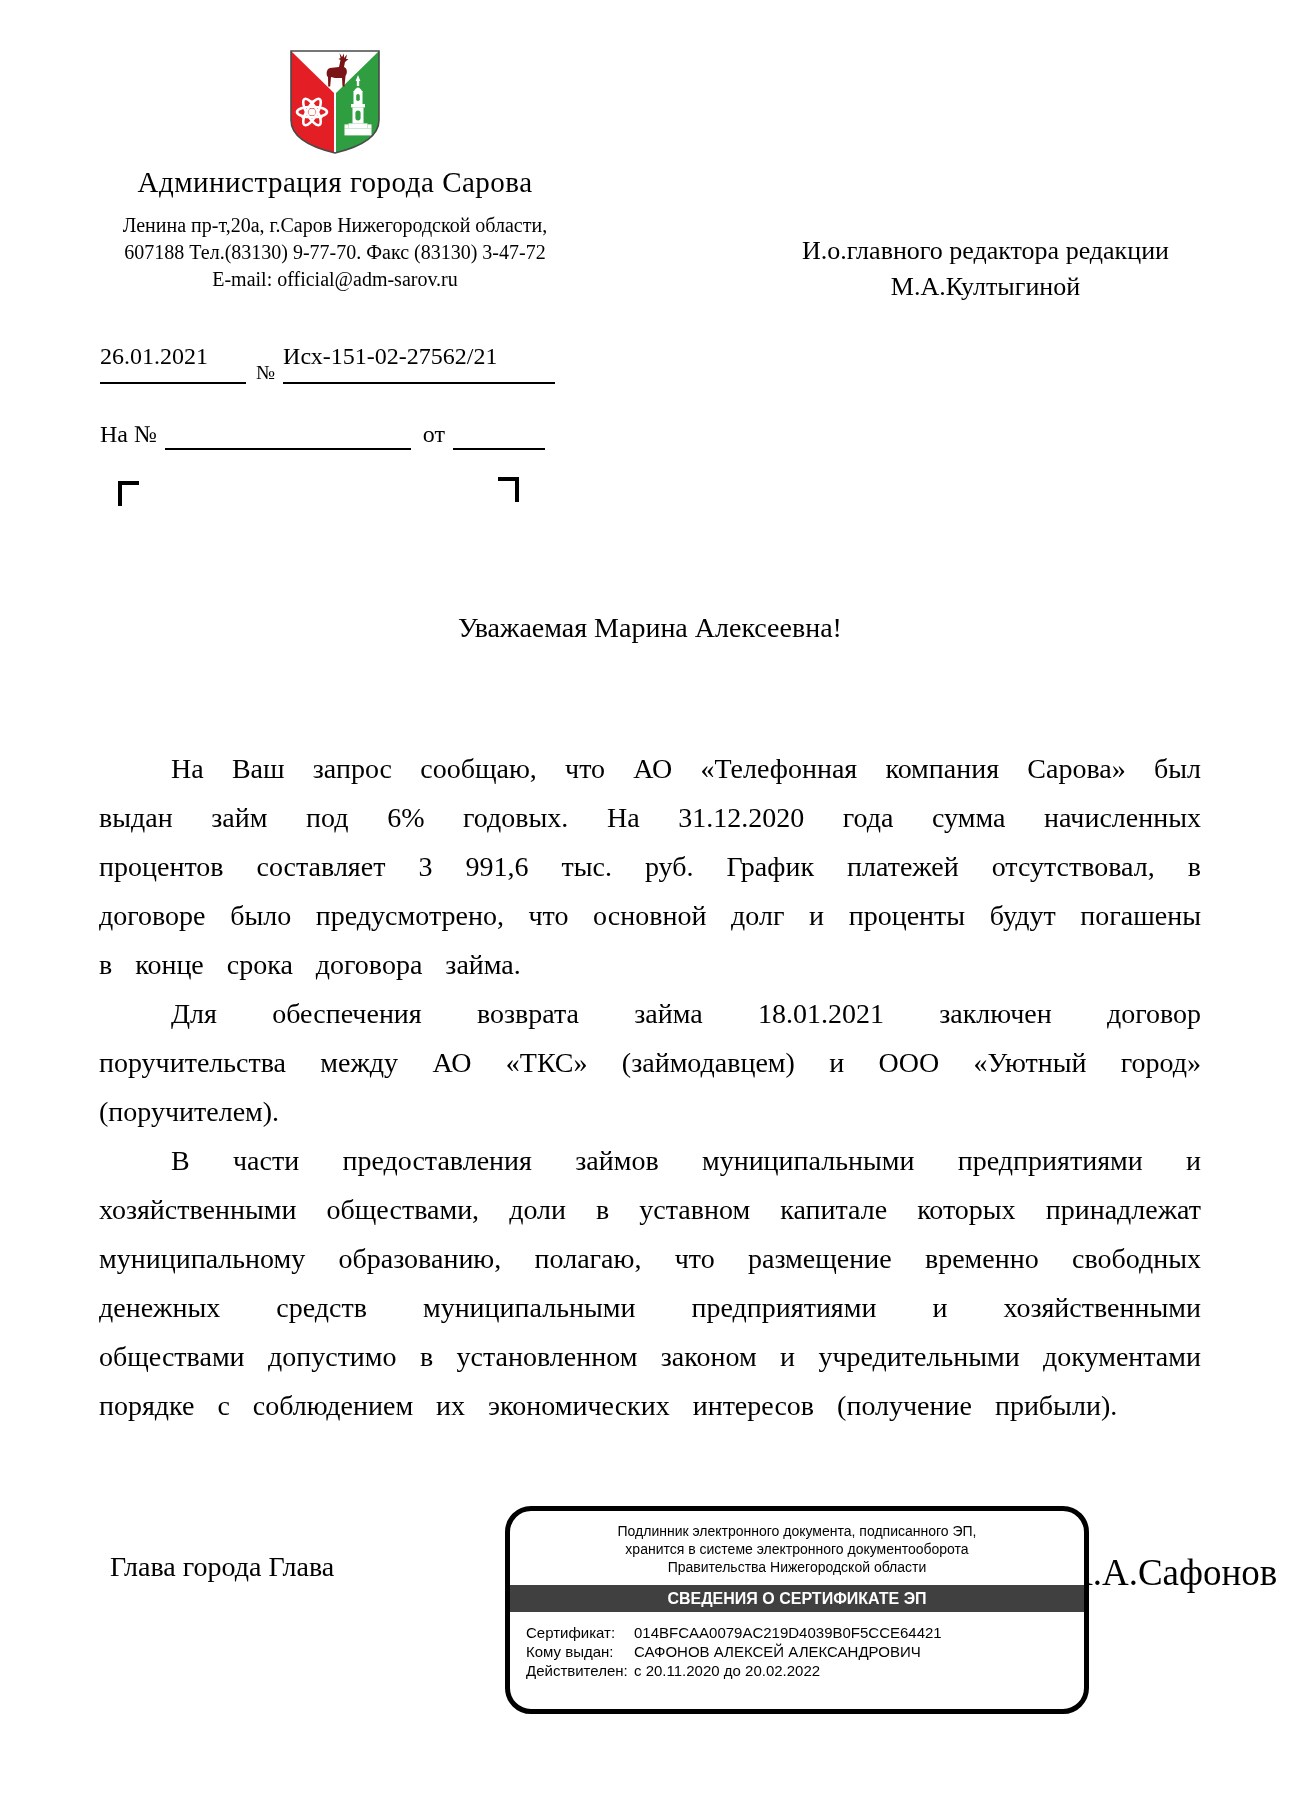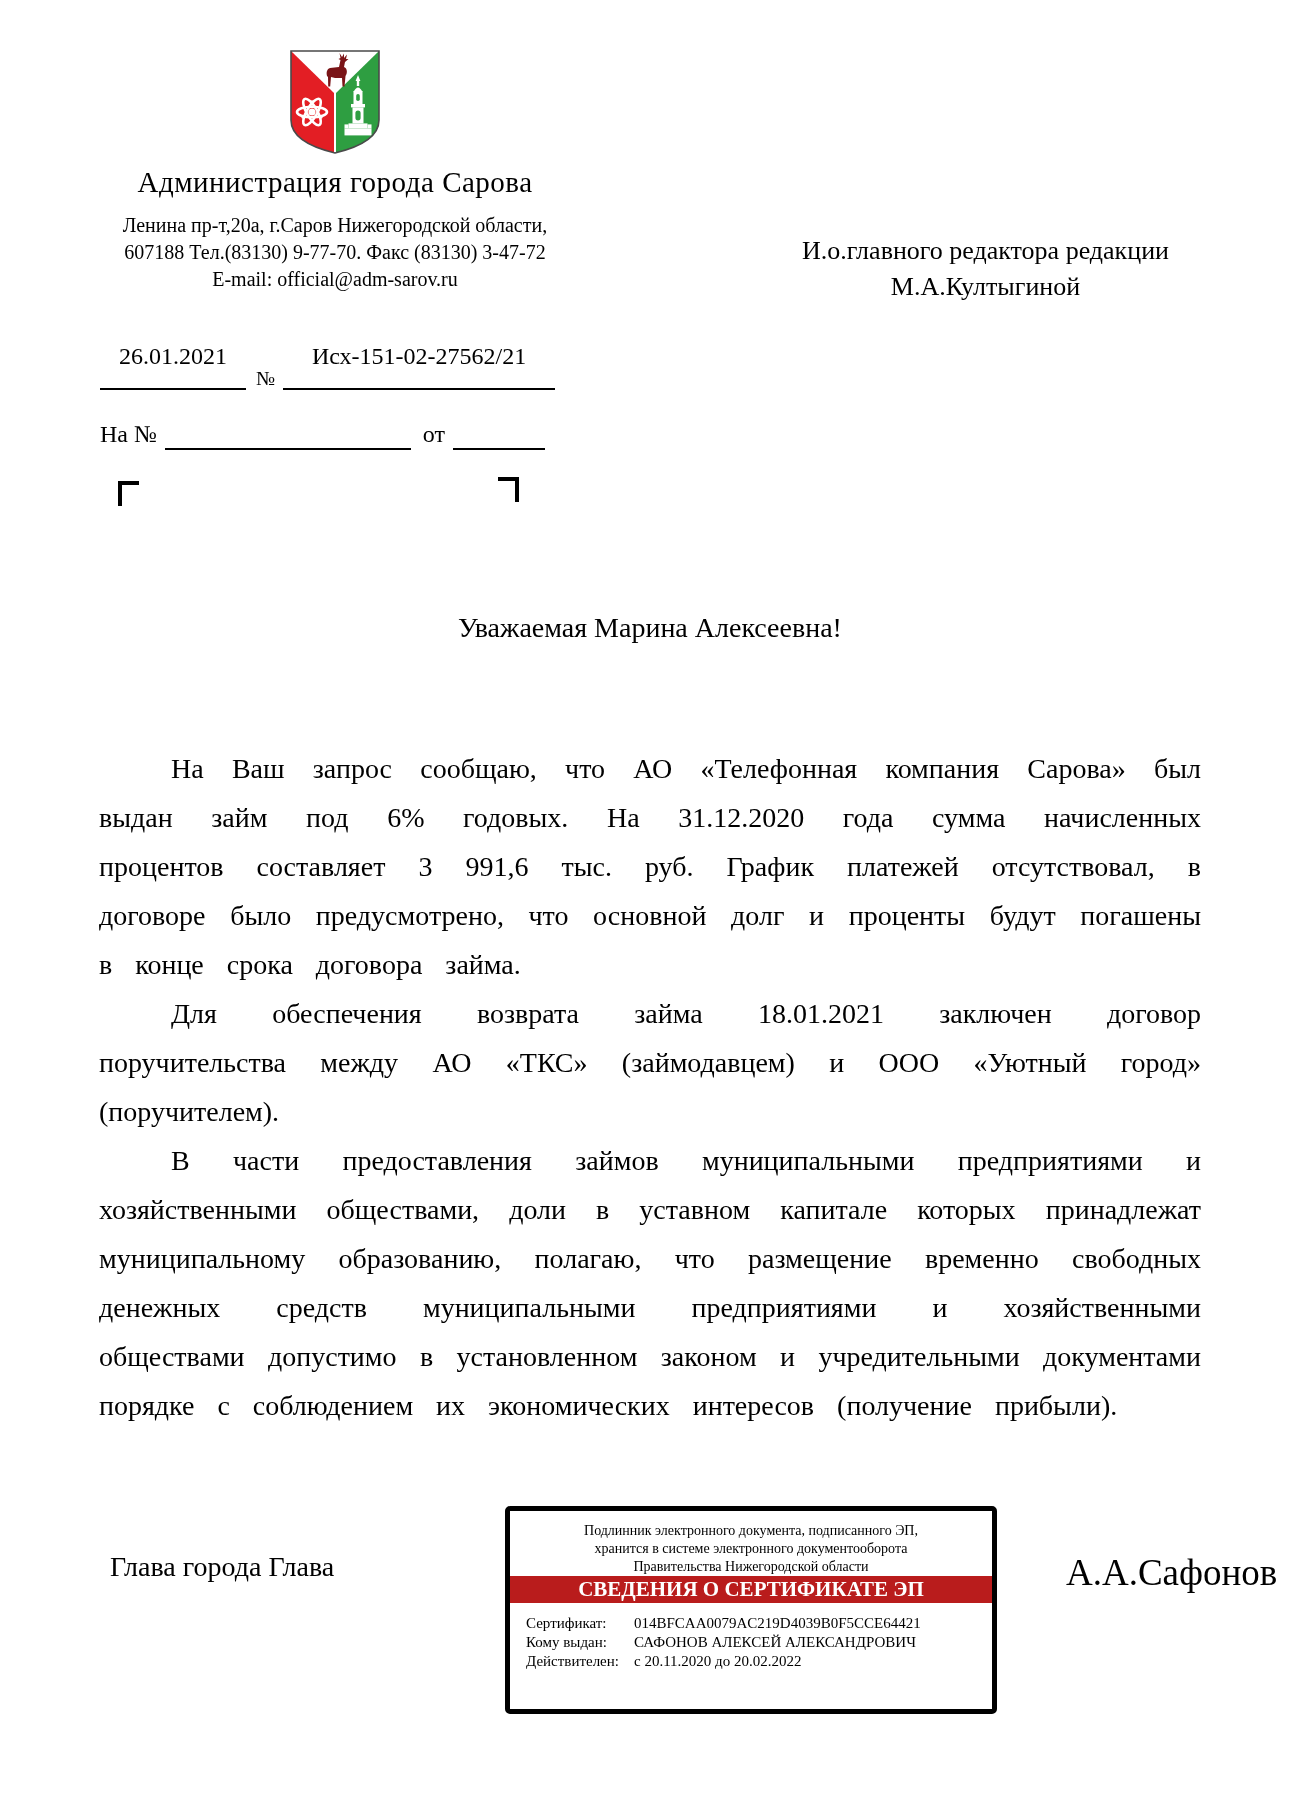--- a/index.html
+++ b/index.html
@@ -10,21 +10,21 @@
   }
   .abs { position:absolute; }
 
   
   .letterhead { left:100px; top:48px; width:470px; text-align:center; }
   .crest { width:96px; height:108px; display:inline-block; }
   .org-name { margin-top:6px; font-size:29px; font-weight:normal; white-space:nowrap; letter-spacing:0.5px; }
   .address { margin-top:13px; font-size:20px; line-height:27px; }
 
   .date-row { left:100px; top:343px; width:455px; display:flex; align-items:flex-end; font-size:24px; }
-  .u-line { border-bottom:2px solid #000; text-align:center; padding-bottom:18px; }
+  .u-line { border-bottom:2px solid #000; text-align:left; padding-bottom:12px; }
   .u-date { width:146px; }
   .num-sign { font-size:20px; padding:0 8px 0 10px; }
   .u-doc { flex:1; }
 
   .ref-row { left:100px; top:421px; width:445px; display:flex; align-items:flex-end; font-size:24px; }
   .ref-label { padding-bottom:2px; }
   .u-ref1 { flex:1; margin-left:8px; }
   .ref-from { padding:0 8px 2px 12px; }
   .u-ref2 { width:92px; }
 
@@ -39,26 +39,26 @@
   .salutation { left:99px; top:612px; width:1102px; text-align:center; font-size:28px; }
   .body-text { left:99px; top:744px; width:1102px; font-size:28px; line-height:49px;
                text-align:justify; word-spacing:16px; }
   .body-text p { margin:0; text-indent:72px; }
 
   
   .sig-title { left:110px; top:1551px; font-size:28px; white-space:nowrap; }
   .sig-name  { left:1066px; top:1551px; font-size:37px; white-space:nowrap; }
 
   
-  .stamp { left:505px; top:1506px; width:492px; height:208px; box-sizing:border-box;
-           border:5px solid #000; border-radius:5px; background:#fff;
-           font-family:Liberation Serif, serif; overflow:hidden; }
+  .stamp { left:505px; top:1506px; width:584px; height:208px; box-sizing:border-box;
+           border:5px solid #000; border-radius:26px; background:#fff;
+           font-family:Liberation Sans, sans-serif; overflow:hidden; }
   .stamp-top { margin-top:11px; text-align:center; font-size:14px; line-height:18px; }
-  .stamp-bar { height:27px; line-height:27px; background:#b91c1c; color:#fff;
-               text-align:center; font-size:21px; font-weight:bold; }
+  .stamp-bar { margin-top:9px; height:27px; line-height:27px; background:#404040; color:#fff;
+               text-align:center; font-size:16px; font-weight:bold; }
   .stamp-details { margin:11px 0 0 16px; font-size:15px; line-height:19px; }
   .srow { display:flex; }
   .slabel { width:108px; flex-shrink:0; }
 </style>
 </head>
 <body>
 
 <div class="page">
 
   <div class="abs letterhead">

